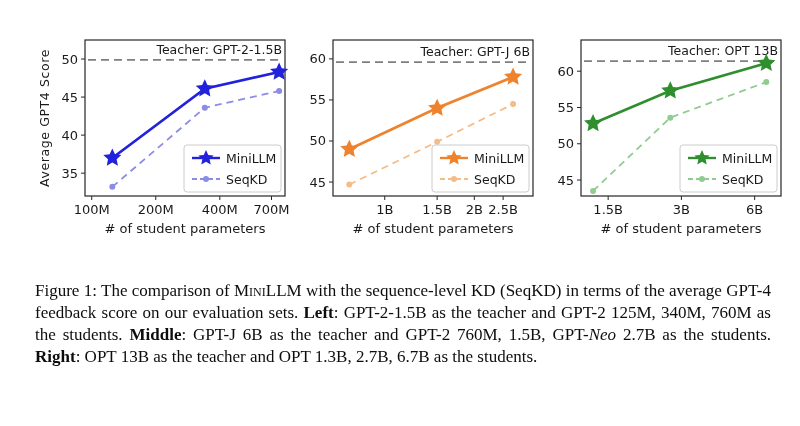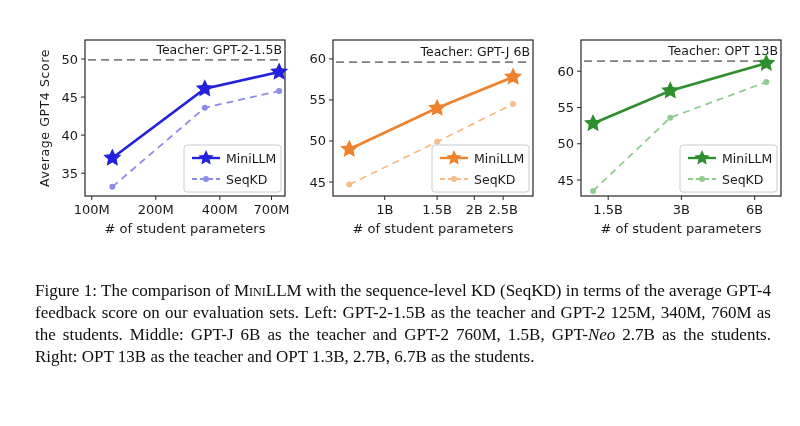--- a/index.html
+++ b/index.html
@@ -22,21 +22,21 @@
   .caption {
     font-family: "Liberation Serif", serif;
     font-size: 17px;
     line-height: 1.3;
     text-align: justify;
     width: 736px;
     margin: 22px 0 0 35px;
     color: #0d0d0d;
   }
   .seg-n { }
-  .seg-b { font-weight: normal; }
+  .seg-b { font-weight: bold; }
   .seg-i { font-style: italic; font-family: Liberation Serif, serif; }
   .seg-sc { font-variant: small-caps; }
 </style>
 </head>
 <body>
 
 <div class="page">
   <div class="charts-row">
     <svg class="chart-svg" id="chart-0" width="256" height="232" viewBox="0 0 256 232">
         <g>

